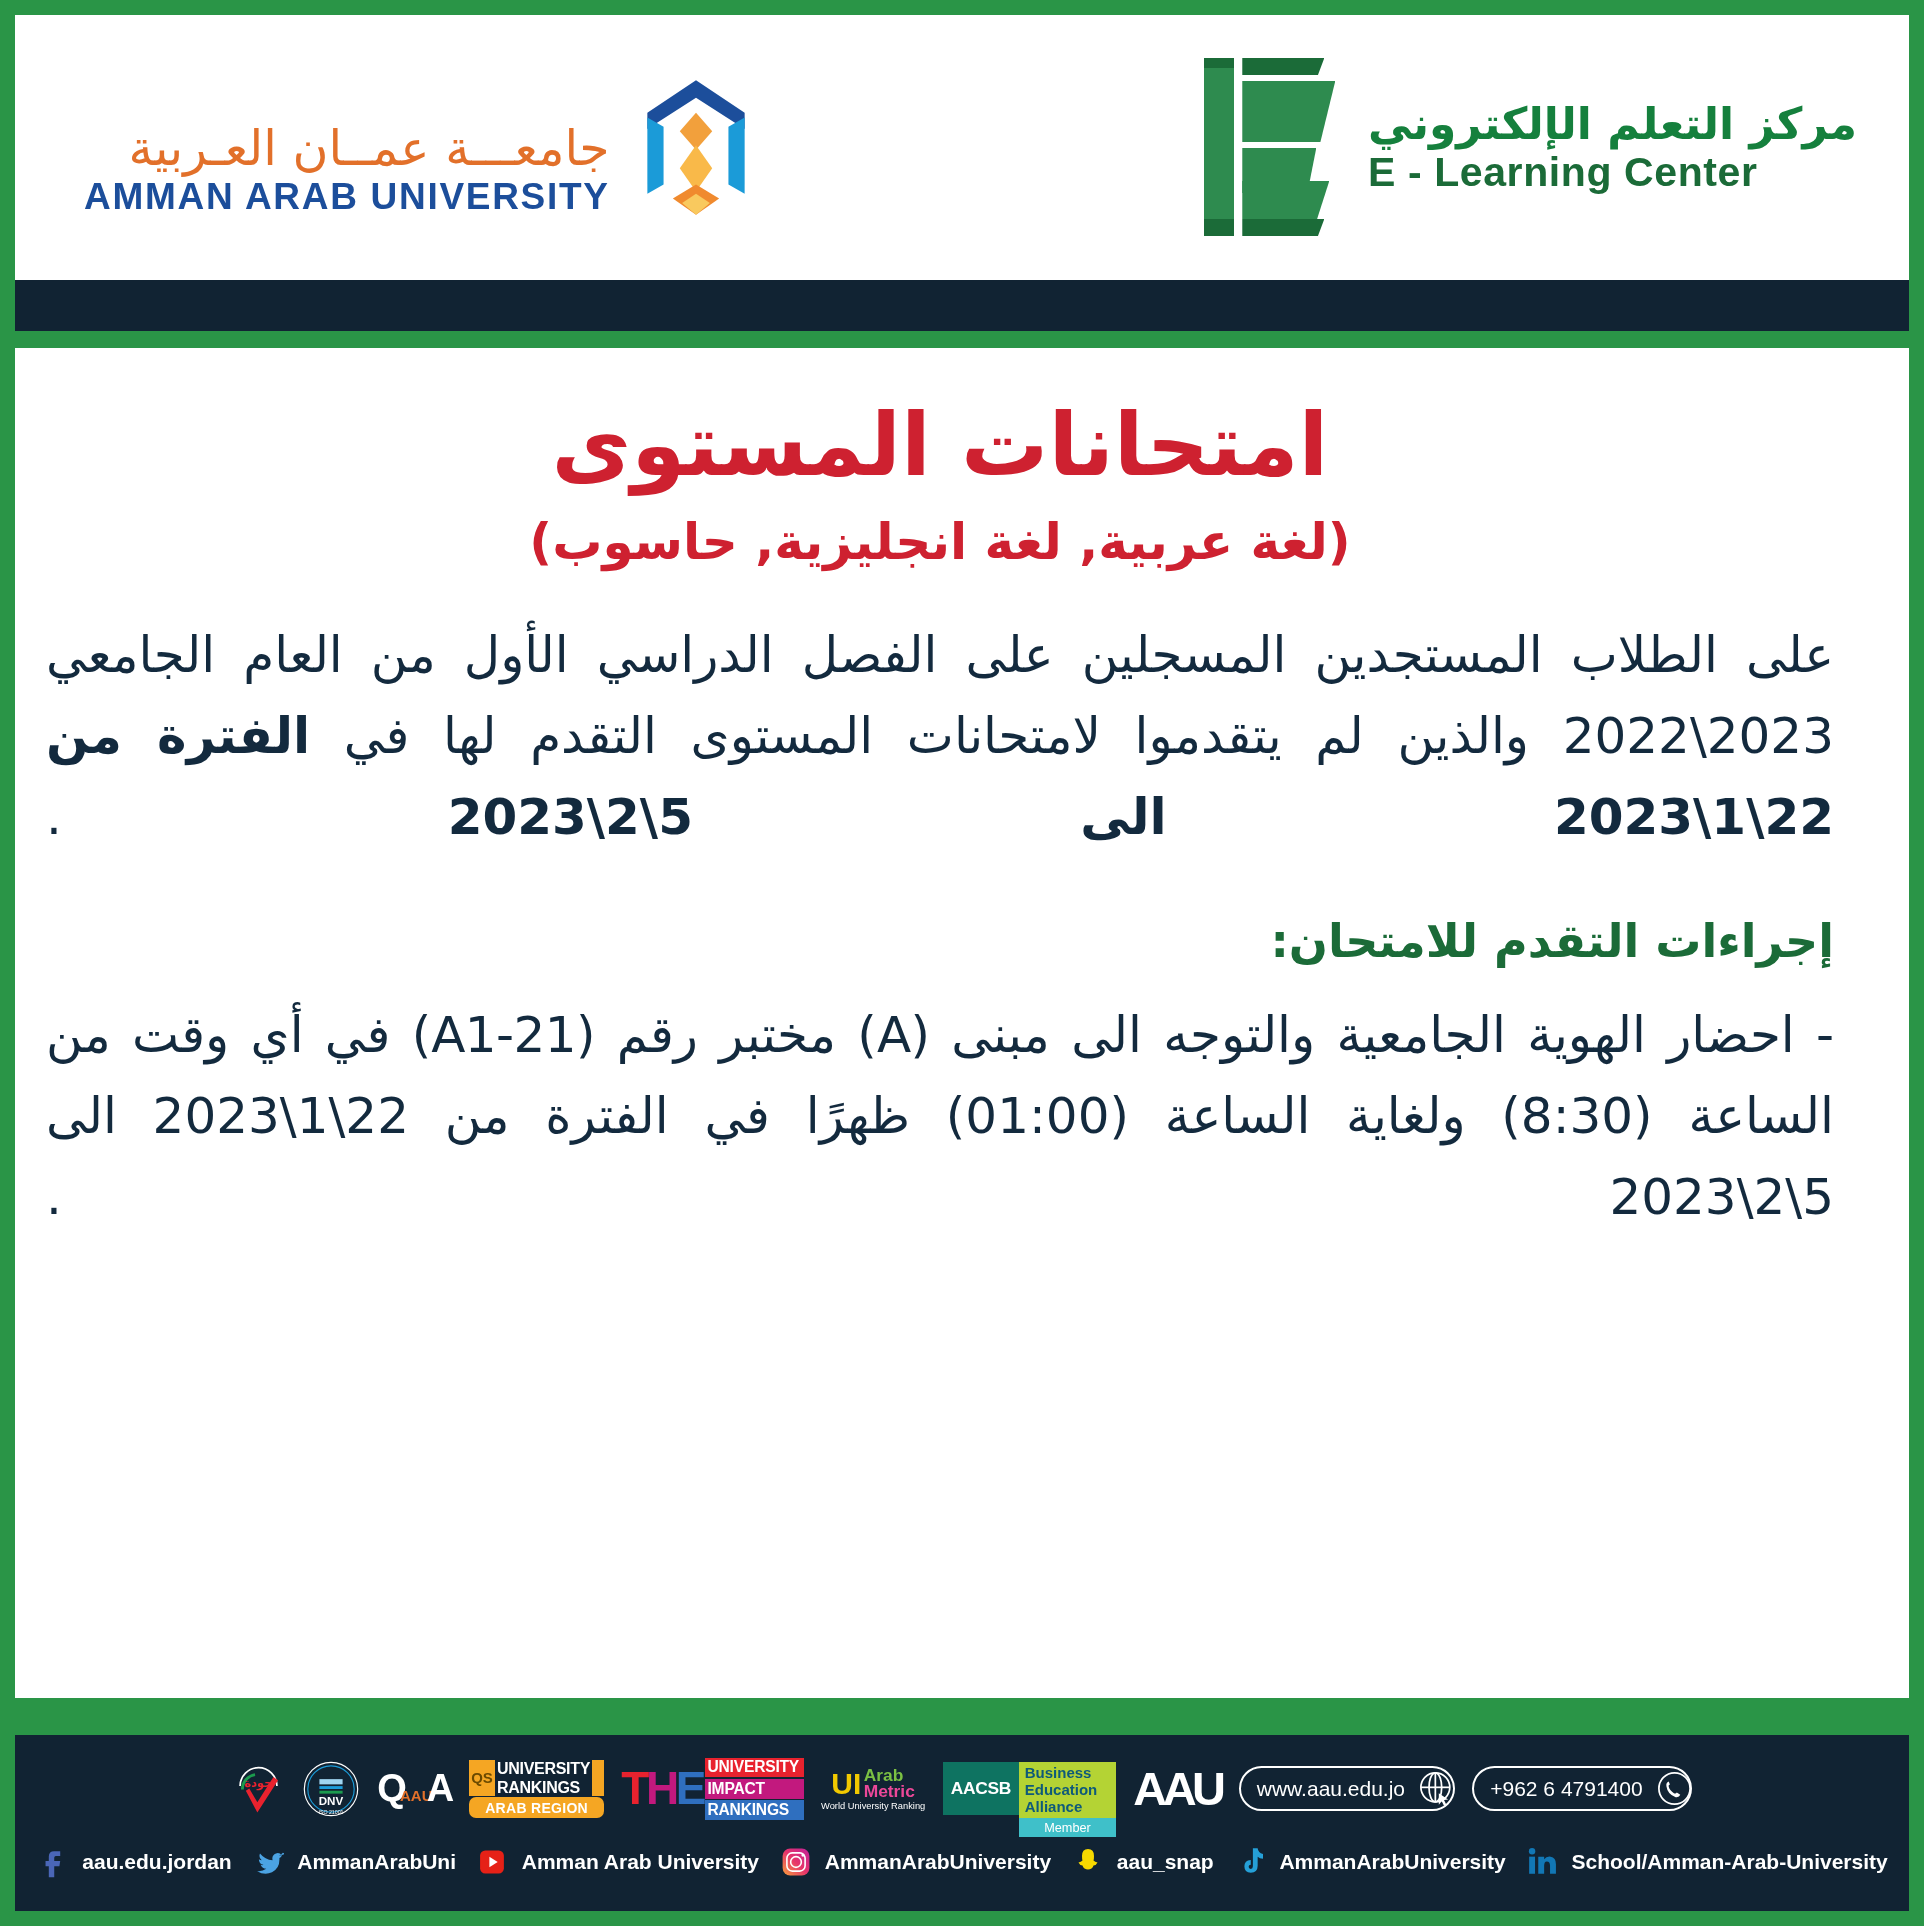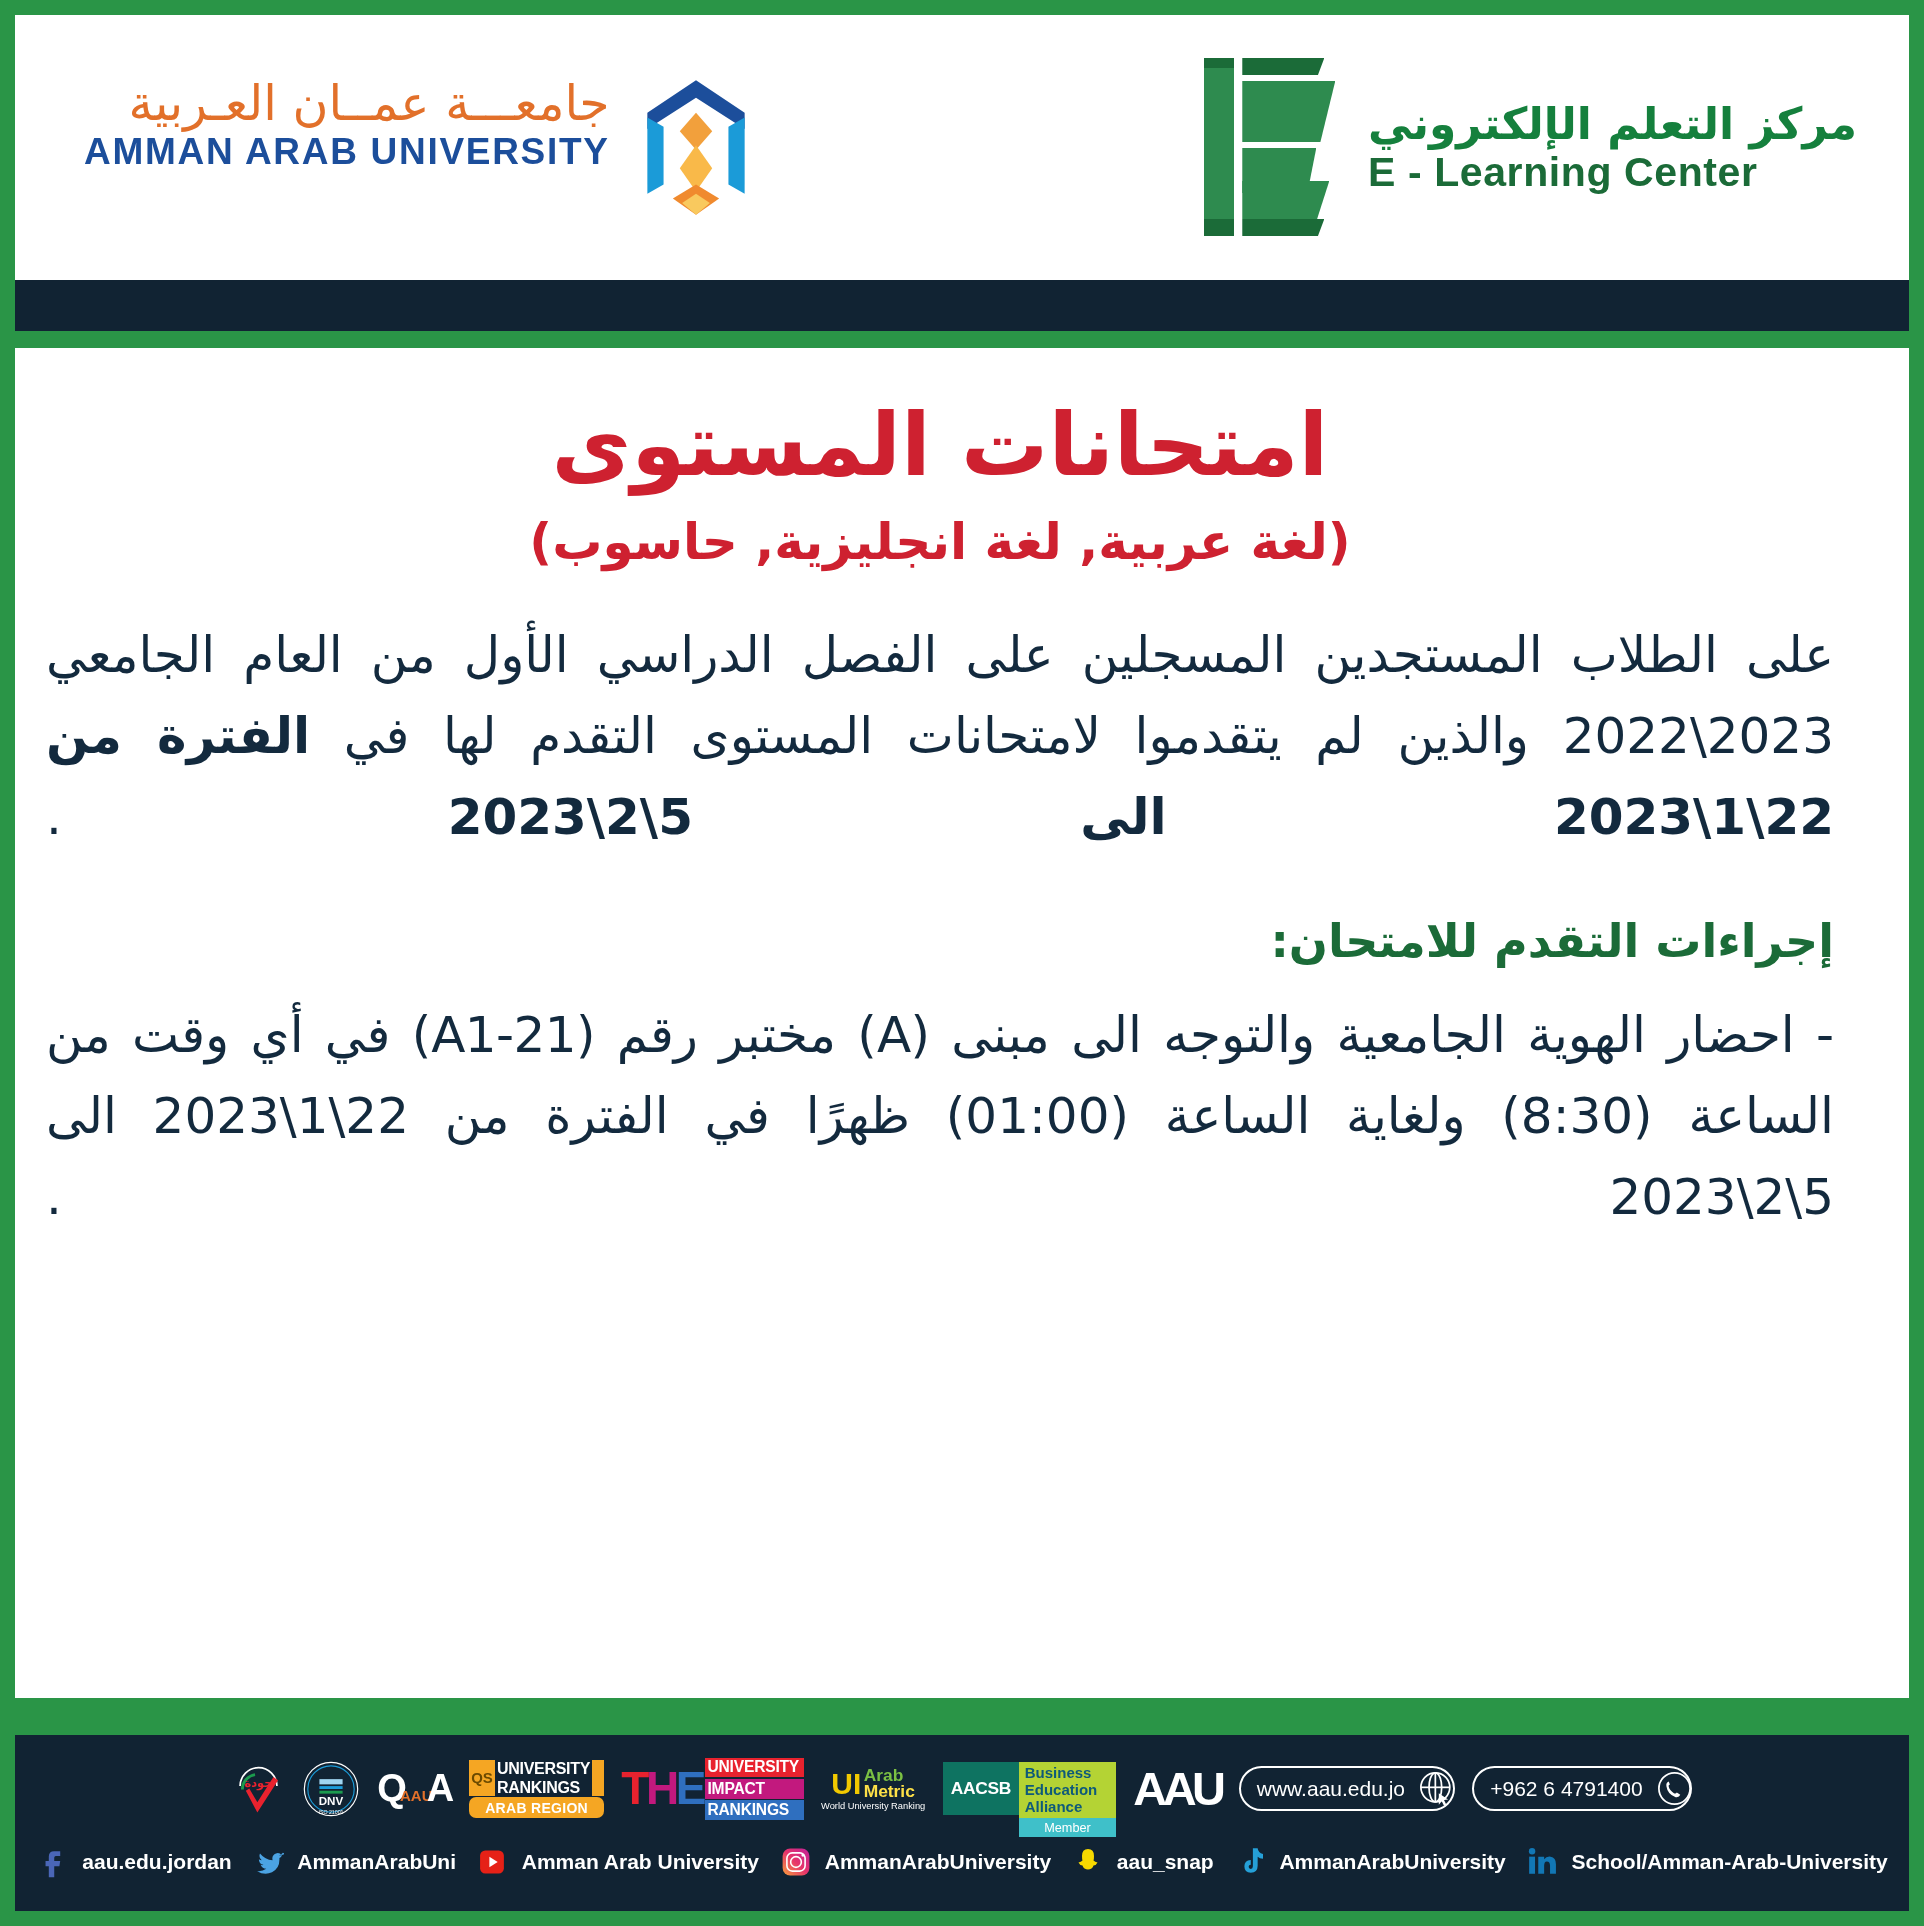--- a/index.html
+++ b/index.html
@@ -76,21 +76,21 @@
     font-size: 44px; font-weight: bold; color: #15803d;
     direction: rtl; letter-spacing: -0.6px; line-height: 1.05;
   }
   .elc-en {
     font-size: 41px; font-weight: bold; color: #1B6B38;
     font-family: "Liberation Sans", sans-serif;
     letter-spacing: 0.6px; line-height: 1.05;
   }
 
   
-  .aau-block { display: flex; align-items: flex-start; gap: 28px; direction: ltr; }
+  .aau-block { display: flex; align-items: flex-end; gap: 28px; direction: ltr; }
   .aau-text { display: flex; flex-direction: column; align-items: flex-end; gap: 3.5px; }
   .aau-ar {
     font-size: 49px; color: #E2702A; direction: rtl;
     font-weight: normal; letter-spacing: 2.3px; line-height: 1.05;
   }
   .aau-en {
     font-size: 37px; color: #1C4E9B; font-weight: bold;
     font-family: "Liberation Sans", sans-serif;
     letter-spacing: 1.7px; line-height: 1.05;
   }
@@ -237,21 +237,21 @@
   .uigm-main { display: flex; align-items: center; gap: 2.3px; }
   .uigm-ui {
     color: #F2C900; font-weight: bold; font-size: 30px;
     font-family: "Liberation Sans", sans-serif; line-height: 0.9;
   }
   .uigm-words {
     display: flex; flex-direction: column; line-height: 0.95;
     font-family: "Liberation Sans", sans-serif;
   }
   .uigm-g { color: #7BC043; font-weight: bold; font-size: 17.4px; }
-  .uigm-m { color: #fde047; font-weight: bold; font-size: 17.4px; }
+  .uigm-m { color: #ec4899; font-weight: bold; font-size: 17.4px; }
   .uigm-sub { color: #ffffff; font-size: 9.3px; font-family: "Liberation Sans", sans-serif; }
 
   
   .aacsb { display: flex; height: 53px; font-family: "Liberation Sans", sans-serif; }
   .aacsb-left {
     background: #0E7361; color: #ffffff; font-weight: bold; font-size: 17.4px;
     display: flex; align-items: center; padding: 0 8px; letter-spacing: -0.3px;
   }
   .aacsb-right { display: flex; flex-direction: column; width: 97px; }
   .aacsb-bea {

